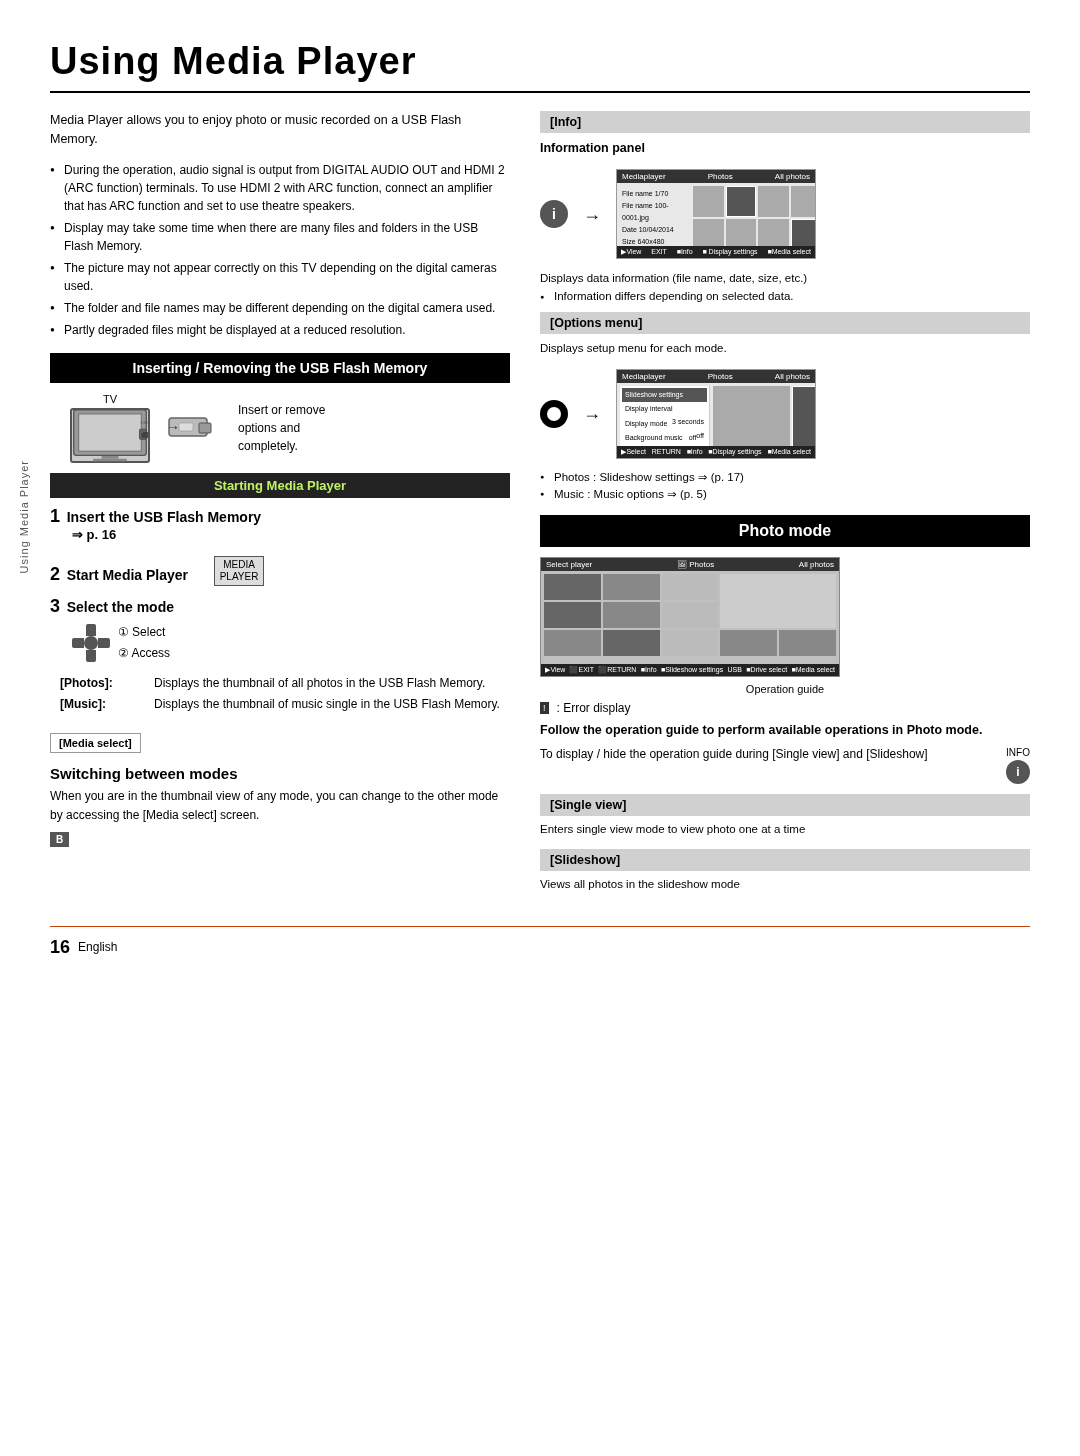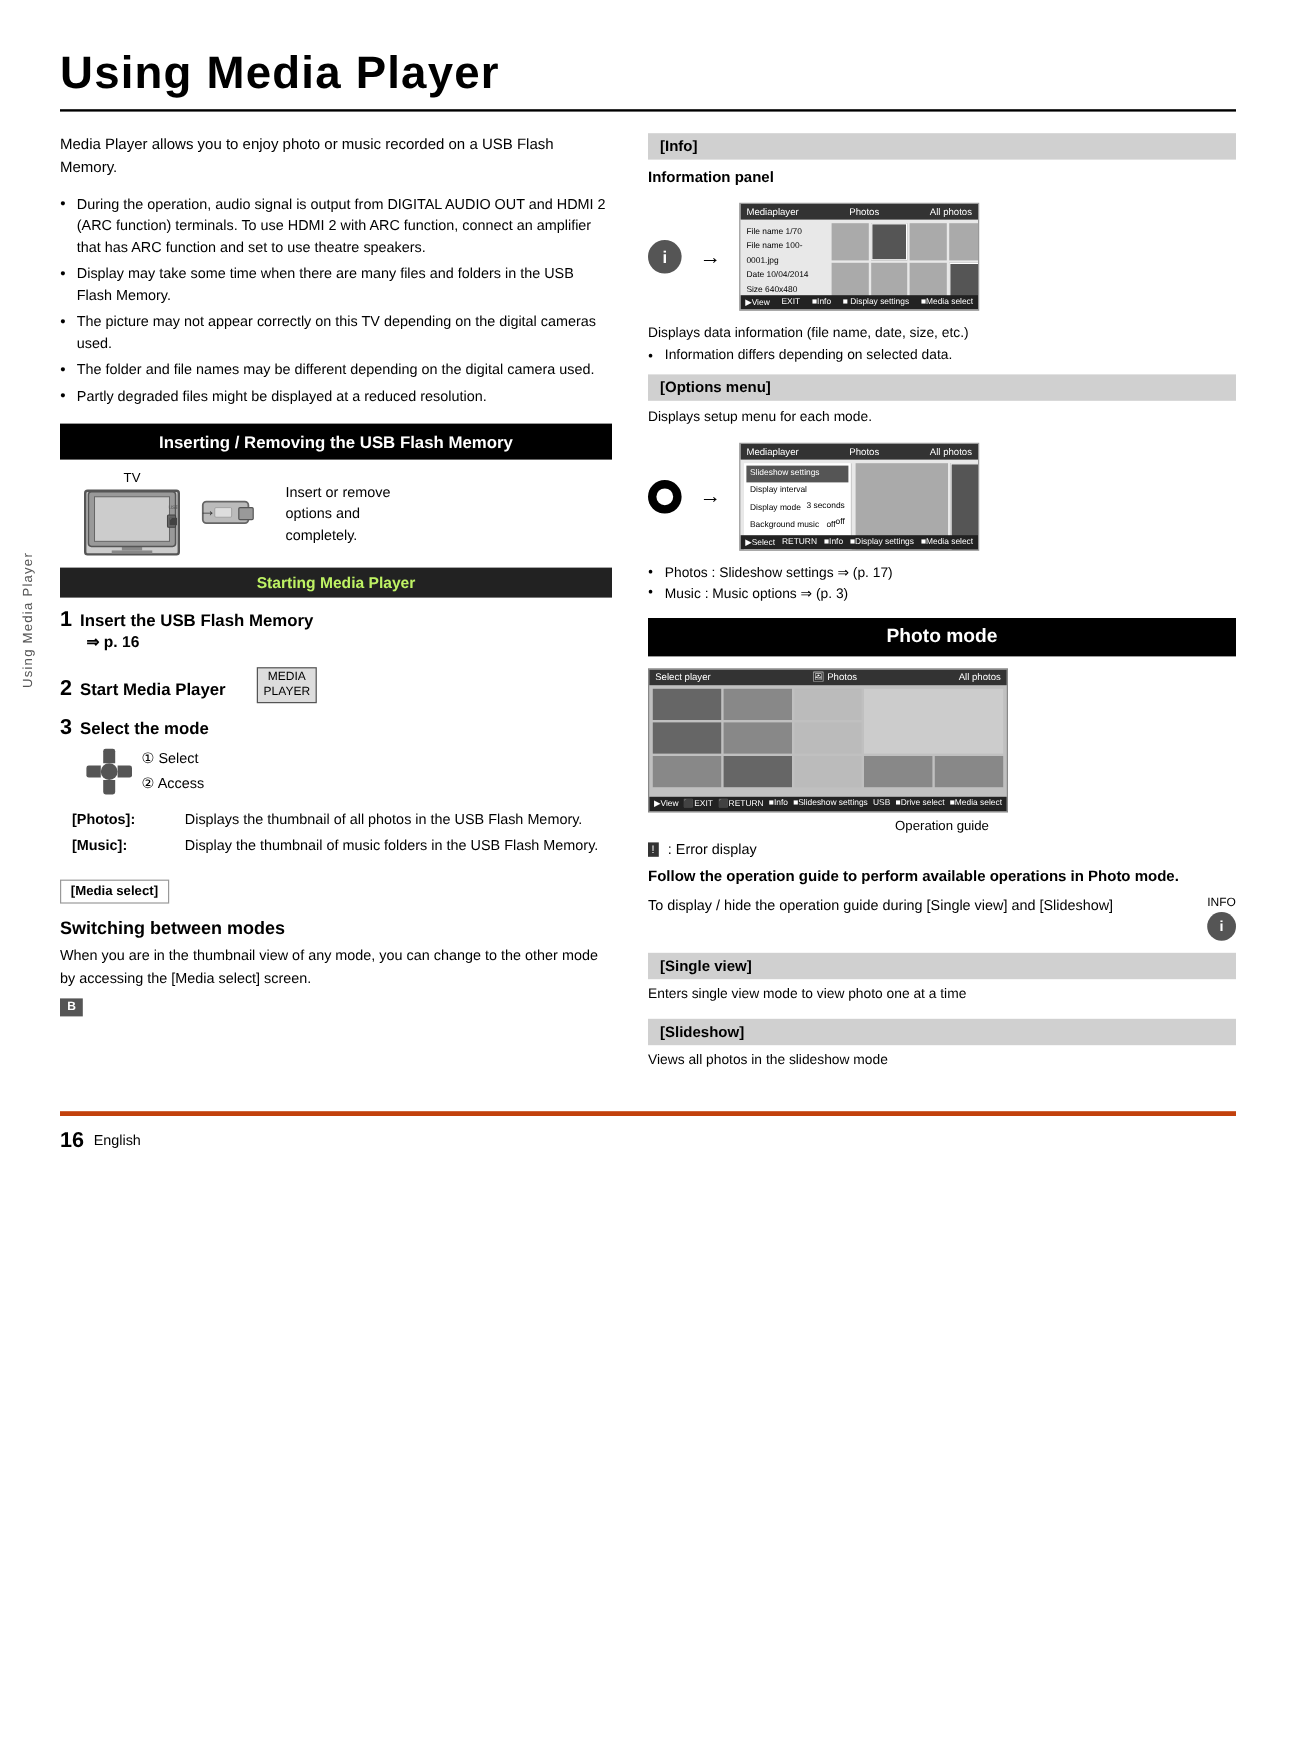--- a/index.html
+++ b/index.html
@@ -529,21 +529,21 @@
       position: absolute;
       bottom: 35px;
       left: 80px;
     }
 
     .bottom-bar {
       display: flex;
       align-items: center;
       margin-top: 30px;
       padding-top: 10px;
-      border-top: 4px solid #c2410c;
+      border-top: 1px solid #c2410c;
     }
   </style>
 </head>
 <body>
 
 <div class="page-container">
 
   <div class="sidebar-label">Using Media Player</div>
 
   <h1 class="main-title">Using Media Player</h1>
@@ -634,21 +634,21 @@
         </div>
       </div>
 
       <div class="mode-table">
         <div class="mode-row">
           <span class="mode-label">[Photos]:</span>
           <span class="mode-desc">Displays the thumbnail of all photos in the USB Flash Memory.</span>
         </div>
         <div class="mode-row">
           <span class="mode-label">[Music]:</span>
-          <span class="mode-desc">Display the thumbnail of music folders in the USB Flash Memory.</span>
+          <span class="mode-desc">Displays the thumbnail of music single in the USB Flash Memory.</span>
         </div>
       </div>
 
       <div style="margin-top:12px;">
         <div class="media-select-box">[Media select]</div>
         <div class="subsection-title">Switching between modes</div>
         <p class="body-text">When you are in the thumbnail view of any mode, you can change to the other mode by accessing the [Media select] screen.</p>
         <div class="b-button">B</div>
       </div>
 
@@ -735,21 +735,21 @@
             <span>▶Select</span>
               <span>RETURN</span>
               <span>■Info</span>
               <span>■Display settings</span>
               <span>■Media select</span>
           </div>
         </div>
       </div>
 
       <div class="bullet-small">Photos : Slideshow settings ⇒ (p. 17)</div>
-      <div class="bullet-small">Music : Music options ⇒ (p. 3)</div>
+      <div class="bullet-small">Music : Music options ⇒ (p. 5)</div>
 
       <div class="photo-mode-header">Photo mode</div>
 
       <div class="screen-photo">
         <div class="screen-mock-header">
           <span>Select player</span>
           <span>🖼 Photos</span>
           <span>All photos</span>
         </div>
         <div class="photo-grid">

